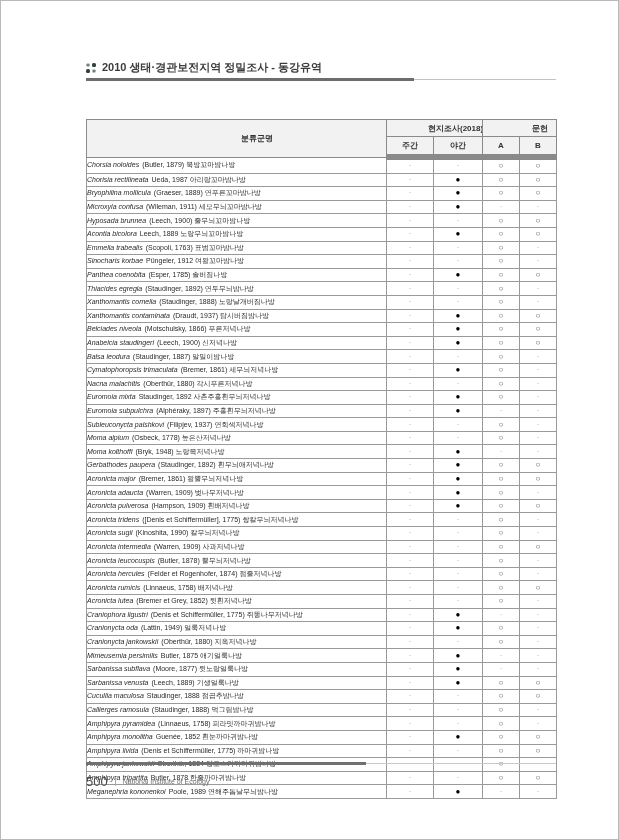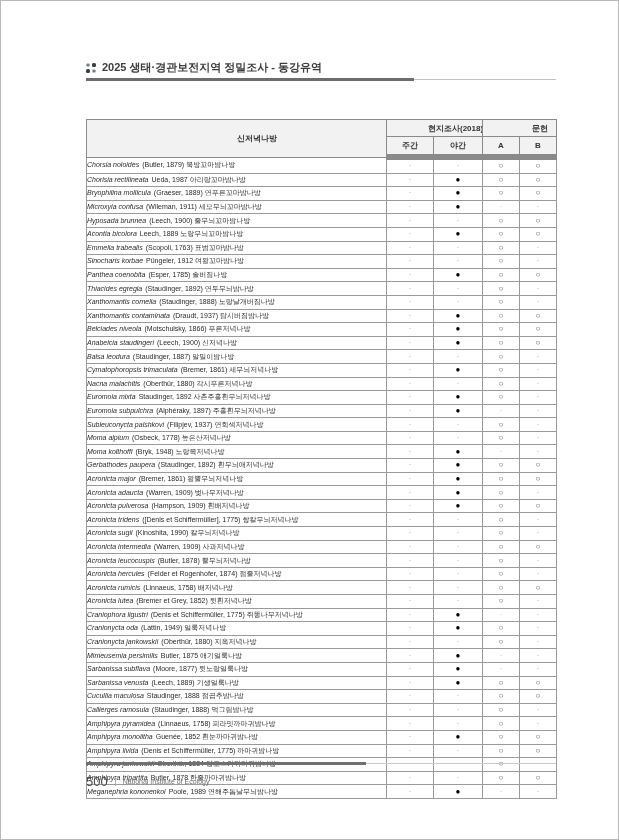--- a/index.html
+++ b/index.html
@@ -84,39 +84,39 @@
 <div class="page">
 
   <div class="doc-header">
     <div class="title-line">
       <span class="logo">
           <i></i>
           <i></i>
           <i></i>
           <i></i>
         </span>
-      <span class="doc-title">2025 생태·경관보전지역 정밀조사 - 동강유역</span>
+      <span class="doc-title">2010 생태·경관보전지역 정밀조사 - 동강유역</span>
     </div>
   </div>
   <div class="header-rule">
     <span class="light"></span>
       <span class="dark"></span>
   </div>
 
   <table class="species">
     <colgroup>
       <col class="c-name">
         <col class="c-day">
         <col class="c-night">
         <col class="c-a">
         <col class="c-b">
     </colgroup>
     <thead>
       <tr class="group-header">
-        <th class="name-head" rowspan="2">신저녁나방</th>
+        <th class="name-head" rowspan="2">분류군명</th>
         <th colspan="2">현지조사(2018)</th>
         <th colspan="2">문헌</th>
       </tr>
       <tr class="sub-header">
         <th>주간</th>
         <th>야간</th>
         <th>A</th>
         <th>B</th>
       </tr>
     </thead>

